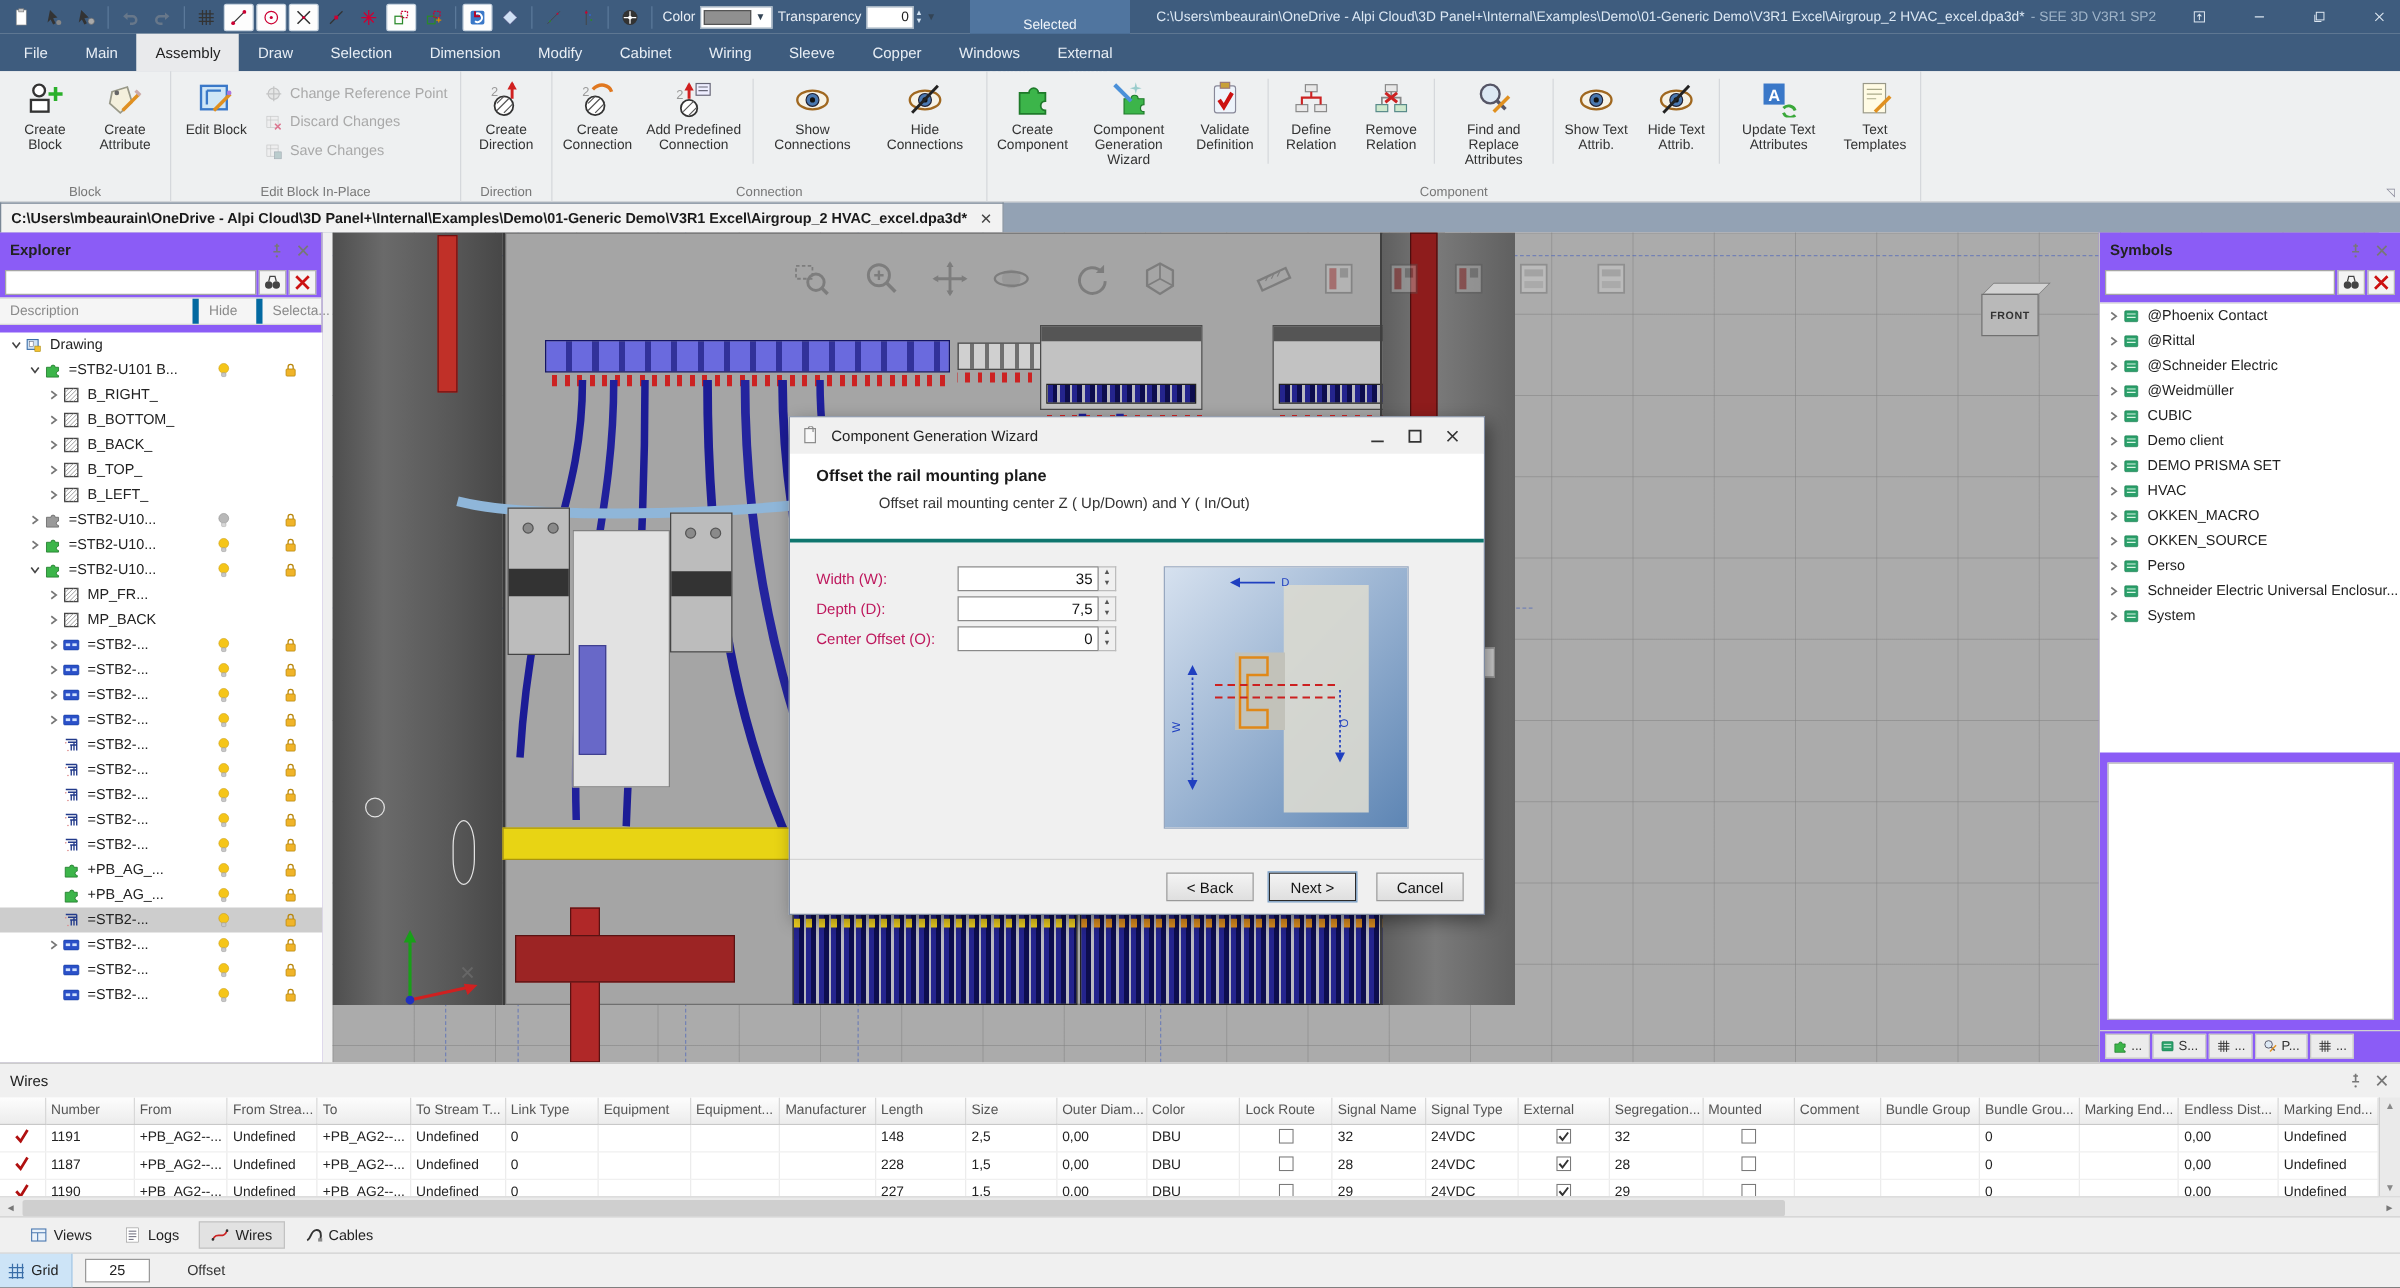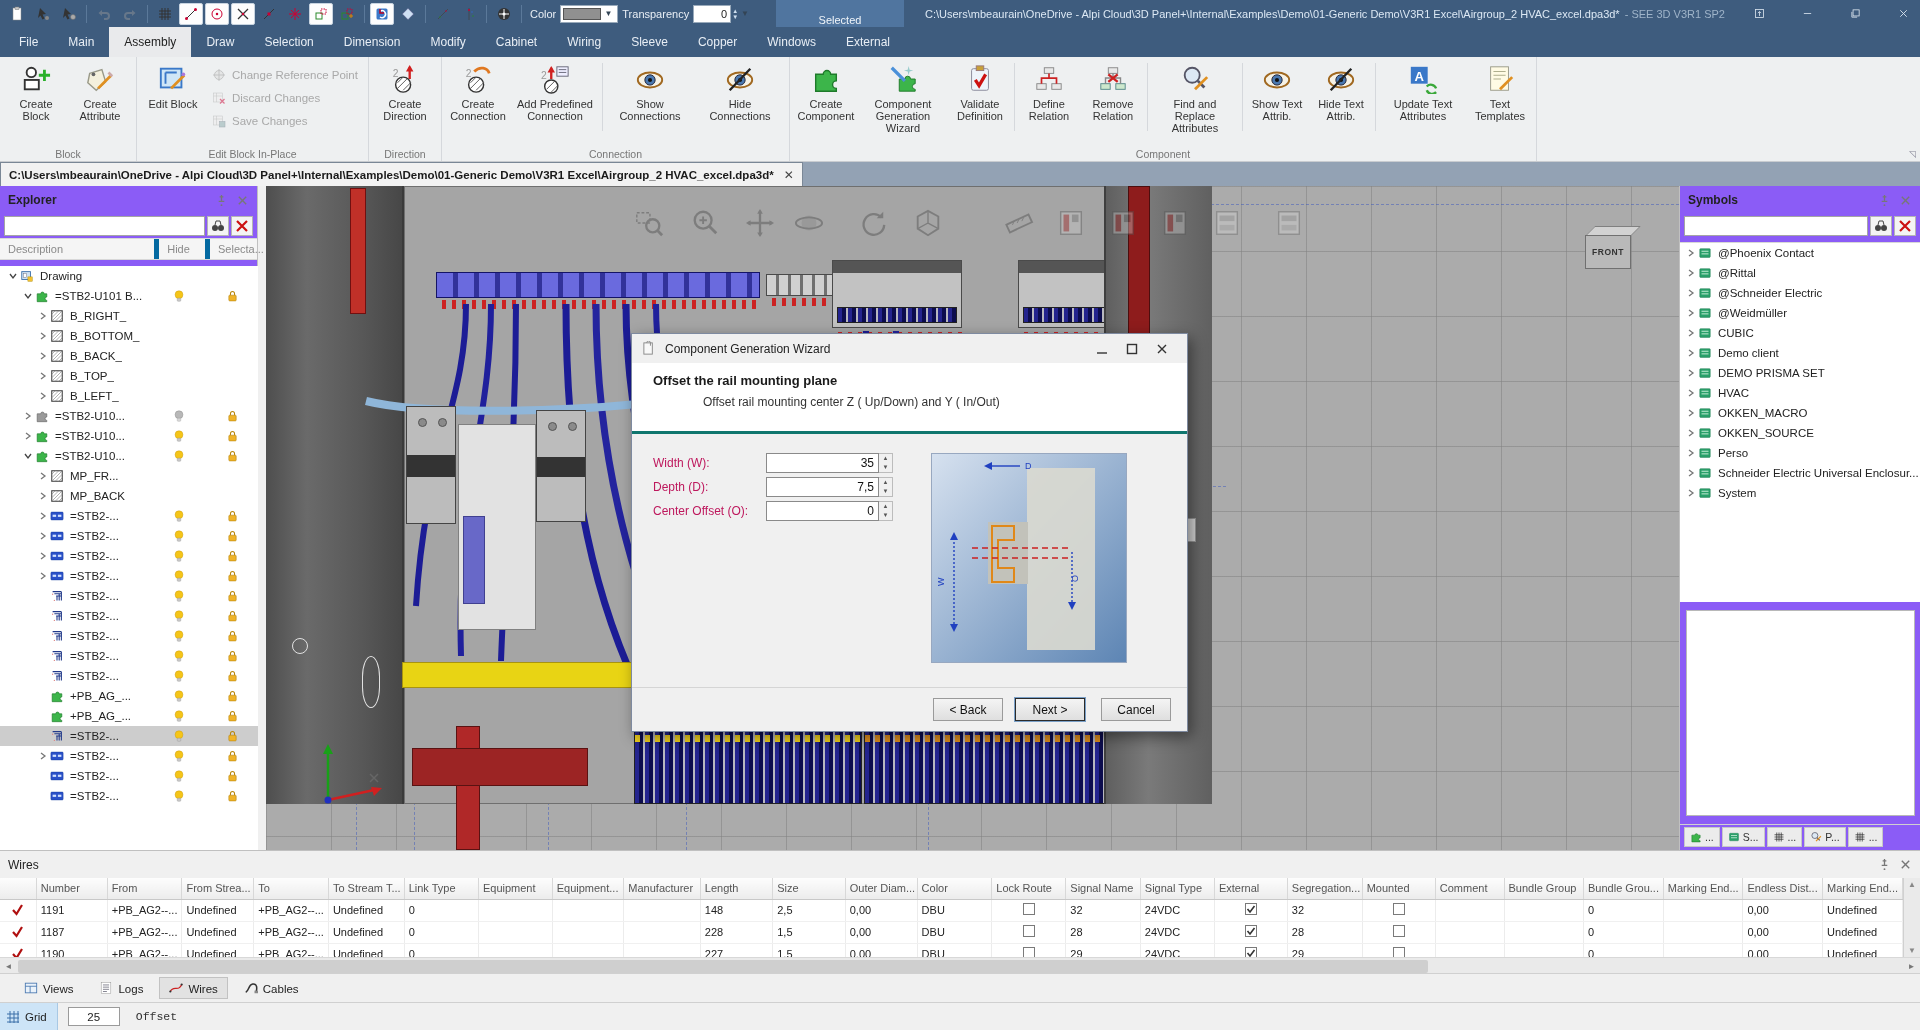--- a/index.html
+++ b/index.html
@@ -139,21 +139,21 @@
 
   
   #bottomtabs{position:absolute;left:0;top:973px;width:1920px;height:29px;background:#f0f0f0;border-top:1px solid #d0d0d0;display:flex;align-items:center;padding-left:14px;gap:6px;}
   .btab{display:flex;align-items:flex-end;gap:5px;padding:3px 9px;font-size:11.5px;color:#222;border:1px solid transparent;}
   .btab.active{background:#e2e2e2;border:1px solid #c2c2c2;}
   .btab svg{width:14px;height:14px;}
   #statusbar{position:absolute;left:0;top:1002px;width:1920px;height:28px;background:#f0f0f0;border-top:1px solid #d0d0d0;display:flex;align-items:center;font-size:11.5px;color:#222;}
   #grid-toggle{display:flex;align-items:center;gap:5px;height:28px;padding:0 10px 0 6px;background:#cde4f7;border-right:1px solid #a8c8e4;}
   #grid-toggle svg{width:14px;height:14px;}
   #grid-size{width:52px;height:19px;background:#fff;border:1px solid #9a9a9a;margin-left:10px;display:flex;align-items:center;justify-content:center;}
-  #offset-label{margin-left:16px;color:#333;font-family:Liberation Mono, monospace;}
+  #offset-label{margin-left:30px;color:#333;}
 
   
   .seg-strip{background:repeating-linear-gradient(90deg,#6a6ade 0 16px,#32329a 16px 21px);border:1px solid #141466;}
   .seg-gray{background:repeating-linear-gradient(90deg,#d0d0d0 0 9px,#707070 9px 12px);border:1px solid #4a4a4a;}
   .ticks{background:repeating-linear-gradient(90deg,transparent 0 6px,#cc2222 6px 10px);}
   .dense{background:repeating-linear-gradient(90deg,#24248e 0 4px,#0d0d4e 4px 8px,#b8b8c0 8px 10px);border:1px solid #222;}
 </style>
 </head>
 <body>
 

